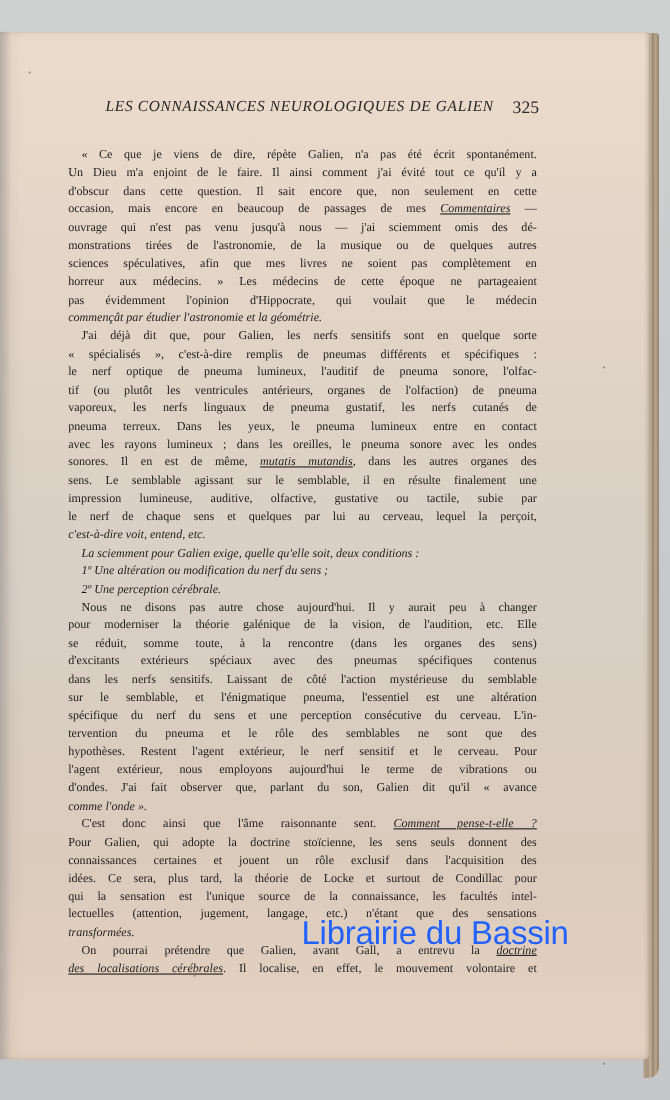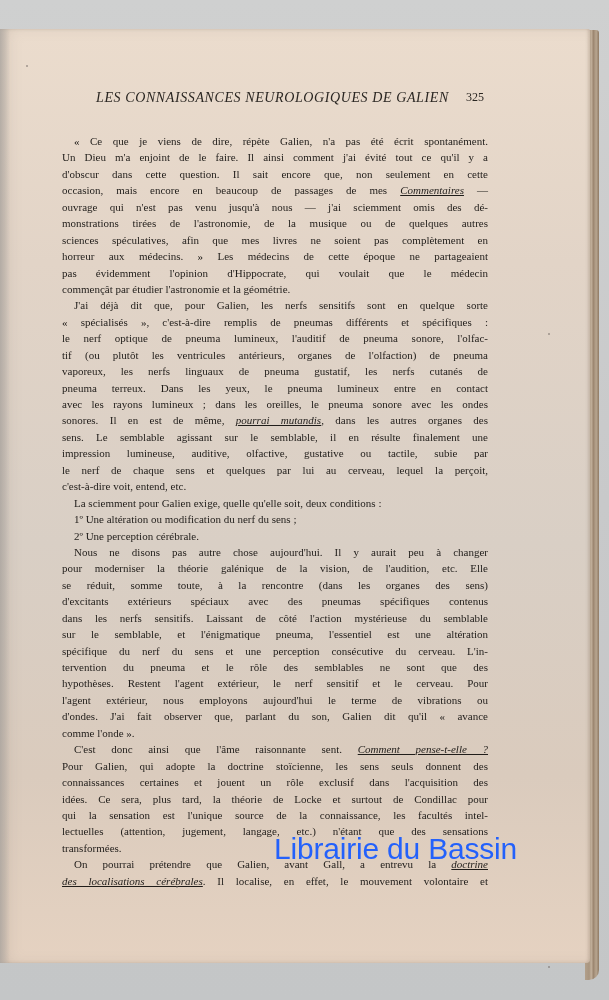--- a/index.html
+++ b/index.html
@@ -27,31 +27,31 @@
     position: absolute; left: 0; top: 29px; width: 10px; height: 934px;
     background: linear-gradient(90deg, rgba(170,165,160,0.7), rgba(200,195,190,0));
   }
   .running-header {
     position: absolute; left: 96px; top: 90px; width: 392px;
     font-size: 14px; font-style: italic; letter-spacing: 0.6px; color: #2a2622;
     white-space: nowrap;
   }
   .page-number {
     position: absolute; left: 466px; top: 90px;
-    font-size: 12px; color: #2a2622;
+    font-size: 16px; color: #2a2622;
   }
   .text-block {
     position: absolute; left: 62px; top: 115px; width: 426px;
     font-size: 11px; line-height: 16.45px; color: #201d1a; margin-top: 18px;
   }
   .line {
     display: block; height: 16.45px; white-space: nowrap;
     text-align: justify; text-align-last: justify; overflow: visible;
   }
-  .line.last { text-align-last: left; }
+  .line.last { text-align-last: left; font-style: italic; }
   .line.indent { padding-left: 12px; }
   .line em { font-style: italic; text-decoration: underline; }
   .watermark {
     position: absolute; left: 274px; top: 832px;
     font-family: "Liberation Sans", "DejaVu Sans", sans-serif;
     font-size: 30px; color: #1a5cff; letter-spacing: -0.2px;
     white-space: nowrap; opacity: 0.95;
   }
   .speck { position: absolute; width: 2px; height: 2px; background: #6e6660; border-radius: 50%; opacity: 0.6; }
 </style>
@@ -77,21 +77,21 @@
     <span class="line"><span>horreur aux médecins. » Les médecins de cette époque ne partageaient</span></span>
     <span class="line"><span>pas évidemment l'opinion d'Hippocrate, qui voulait que le médecin</span></span>
     <span class="line last"><span>commençât par étudier l'astronomie et la géométrie.</span></span>
     <span class="line indent"><span>J'ai déjà dit que, pour Galien, les nerfs sensitifs sont en quelque sorte</span></span>
     <span class="line"><span>« spécialisés », c'est-à-dire remplis de pneumas différents et spécifiques :</span></span>
     <span class="line"><span>le nerf optique de pneuma lumineux, l'auditif de pneuma sonore, l'olfac-</span></span>
     <span class="line"><span>tif (ou plutôt les ventricules antérieurs, organes de l'olfaction) de pneuma</span></span>
     <span class="line"><span>vaporeux, les nerfs linguaux de pneuma gustatif, les nerfs cutanés de</span></span>
     <span class="line"><span>pneuma terreux. Dans les yeux, le pneuma lumineux entre en contact</span></span>
     <span class="line"><span>avec les rayons lumineux ; dans les oreilles, le pneuma sonore avec les ondes</span></span>
-    <span class="line"><span>sonores. Il en est de même, </span><em>pourrai mutandis</em><span>, dans les autres organes des</span></span>
+    <span class="line"><span>sonores. Il en est de même, </span><em>mutatis mutandis</em><span>, dans les autres organes des</span></span>
     <span class="line"><span>sens. Le semblable agissant sur le semblable, il en résulte finalement une</span></span>
     <span class="line"><span>impression lumineuse, auditive, olfactive, gustative ou tactile, subie par</span></span>
     <span class="line"><span>le nerf de chaque sens et quelques par lui au cerveau, lequel la perçoit,</span></span>
     <span class="line last"><span>c'est-à-dire voit, entend, etc.</span></span>
     <span class="line indent last"><span>La sciemment pour Galien exige, quelle qu'elle soit, deux conditions :</span></span>
     <span class="line indent last"><span>1º Une altération ou modification du nerf du sens ;</span></span>
     <span class="line indent last"><span>2º Une perception cérébrale.</span></span>
     <span class="line indent"><span>Nous ne disons pas autre chose aujourd'hui. Il y aurait peu à changer</span></span>
     <span class="line"><span>pour moderniser la théorie galénique de la vision, de l'audition, etc. Elle</span></span>
     <span class="line"><span>se réduit, somme toute, à la rencontre (dans les organes des sens)</span></span>

